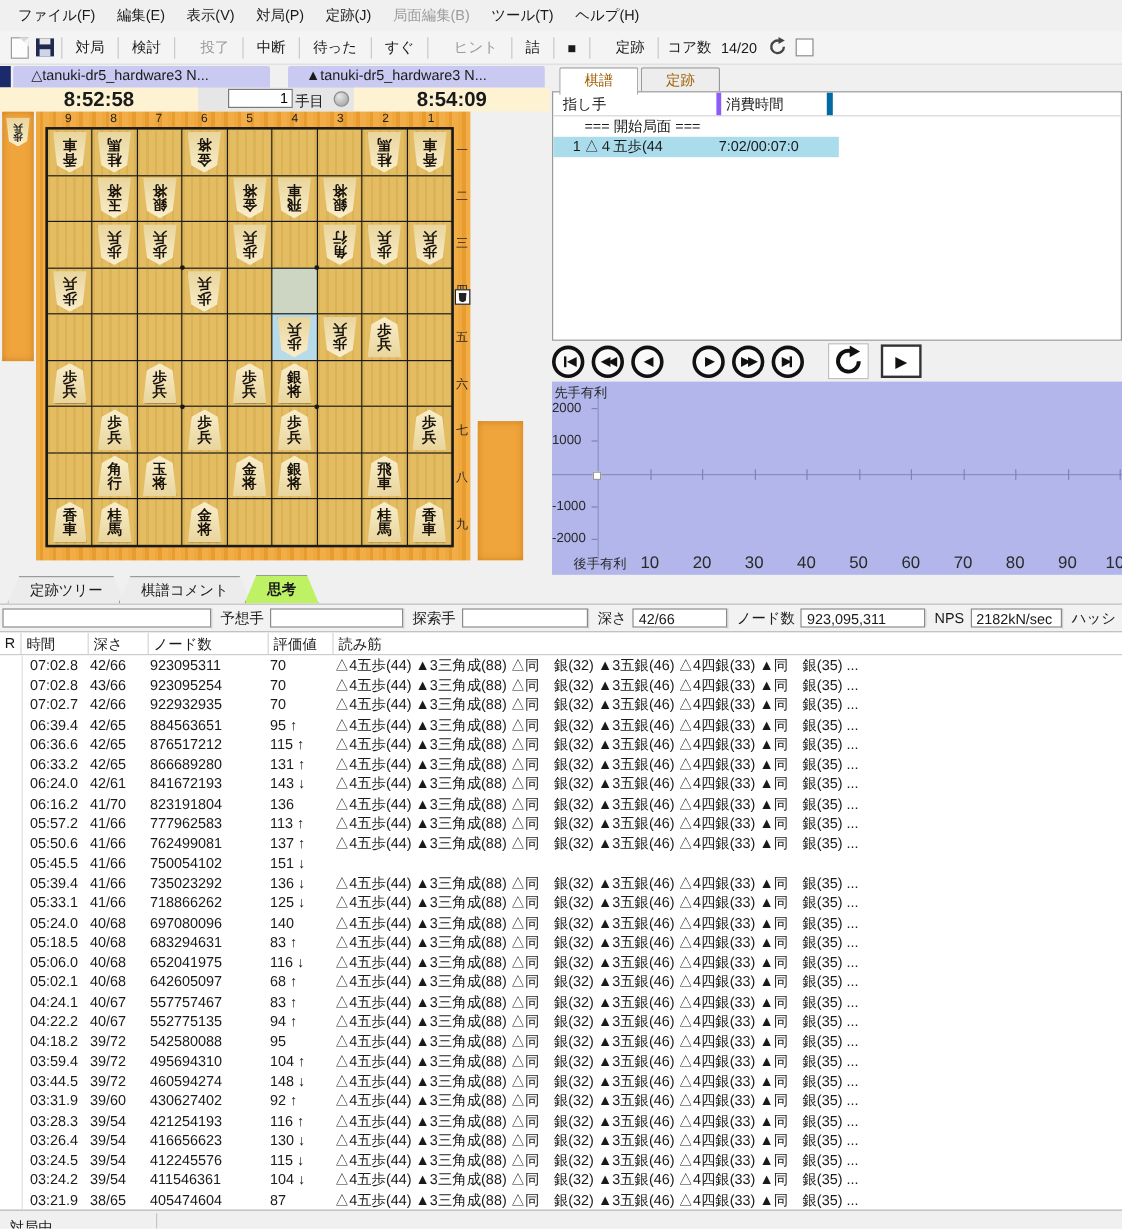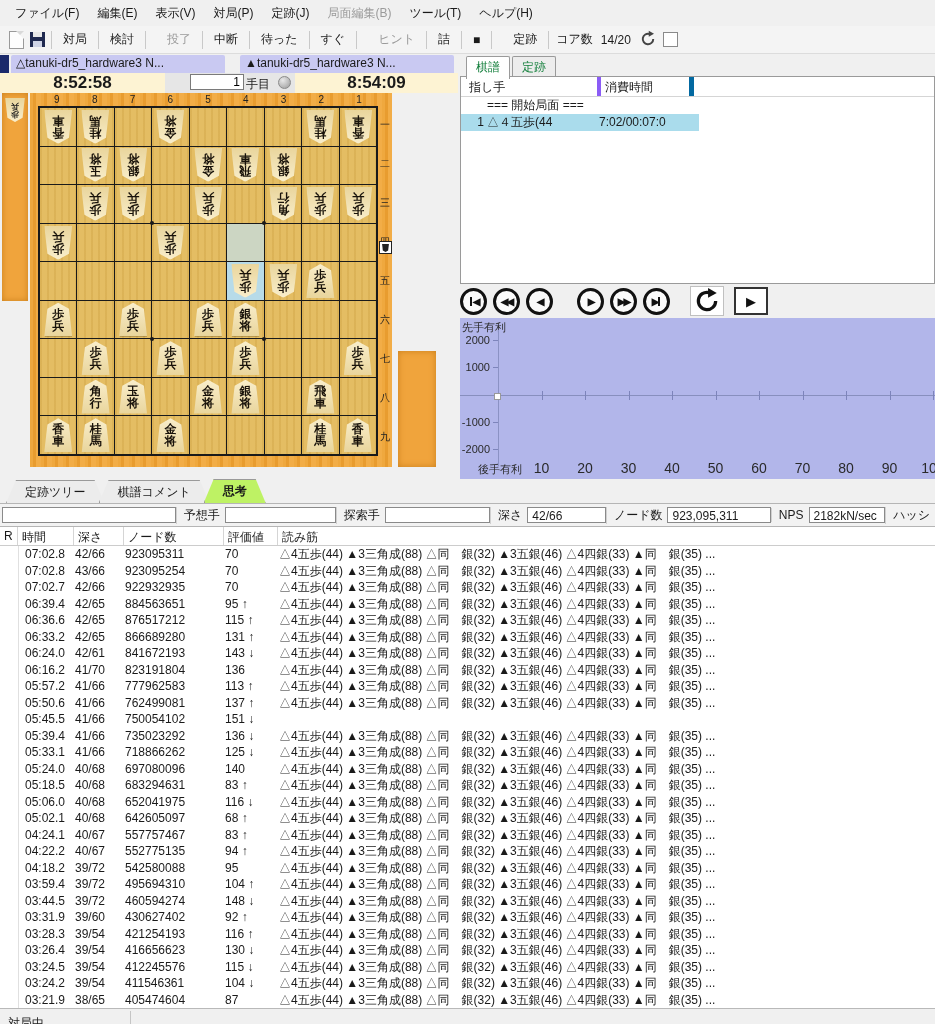--- a/index.html
+++ b/index.html
@@ -21,21 +21,21 @@
   .icon-new{width:13px;height:16px;background:#fdfdfd;border:1px solid #9a9a9a;margin:0 3px;position:relative;}
   .icon-new:before{content:"";position:absolute;right:-1px;top:-1px;border:4px solid;border-color:#d9d9d9 #f4f4f4 transparent transparent;}
   .icon-save{width:15px;height:15px;background:#202a50;margin:0 3px;position:relative;}
   .icon-save:before{content:"";position:absolute;left:3px;top:0;width:9px;height:5px;background:#e8e8e8;}
   .icon-save:after{content:"";position:absolute;left:3px;bottom:0;width:9px;height:6px;background:#cfd4e6;}
   .tcheck{width:13px;height:13px;background:#fff;border:1px solid #8a8a8a;margin-left:4px;}
   
   #namebar{position:absolute;left:0;top:55px;width:460px;height:18px;}
   #name-accent{position:absolute;left:0;top:0;width:9px;height:18px;background:#1b2a6b;}
   .name-chip{position:absolute;top:0;height:21px;background:#c9c9f2;border-radius:2px;
-             font-size:12px;line-height:17px;padding:0 5px;white-space:nowrap;overflow:hidden;box-sizing:border-box;}
+             font-size:12px;line-height:17px;padding:0 15px;white-space:nowrap;overflow:hidden;box-sizing:border-box;}
   #gote-chip{left:11px;width:214px;}
   #sente-chip{left:240px;width:214px;}
   #clockbar{position:absolute;left:0;top:73px;width:458px;height:20px;background:#e6e6e6;}
   .clock-panel{position:absolute;top:0;height:20px;background:#fdf3d3;}
   #clock-left{left:0;width:165px;}
   #clock-right{left:295px;width:163px;}
   .clock-text{font-size:17px;font-weight:bold;text-align:center;line-height:20px;}
   #move-input{position:absolute;left:190px;top:1px;width:46px;height:14px;border:1px solid #7a7a7a;
               font-size:12px;text-align:right;padding:0 3px;background:#fff;}
   #move-label{position:absolute;left:246px;top:3px;font-size:12px;}
@@ -72,22 +72,22 @@
          clip-path:polygon(50% 0%,88% 18%,99% 100%,1% 100%,12% 18%);
          transform:rotate(180deg);display:flex;flex-direction:column;align-items:center;justify-content:center;}
   .hand-piece span{font-family:"Liberation Serif",serif;font-weight:bold;font-size:8px;line-height:8px;}
   .hoshi{position:absolute;width:4px;height:4px;background:#1a1a1a;border-radius:50%;}
   #side-marker{position:absolute;left:349px;top:148px;width:11px;height:11px;background:#fff;
                border:1px solid #222;display:flex;align-items:center;justify-content:center;}
   #side-marker i{display:block;width:7px;height:8px;background:#222;
                  clip-path:polygon(50% 0%,88% 18%,99% 100%,1% 100%,12% 18%);transform:rotate(180deg);}
   
   #kifu-tabs{position:absolute;left:466px;top:56px;height:20px;display:flex;}
-  .ktab{padding:2px 9px 1px;font-size:12px;border:1px solid #9a9a9a;border-bottom:none;
-        background:#ededed;color:#15803d;margin-right:2px;border-radius:2px 2px 0 0;}
+  .ktab{padding:2px 20px 1px;font-size:12px;border:1px solid #9a9a9a;border-bottom:none;
+        background:#ededed;color:#a16207;margin-right:2px;border-radius:2px 2px 0 0;}
   .ktab.active{background:#fff;height:19px;position:relative;z-index:2;}
   #kifu-list{position:absolute;left:460px;top:76px;width:475px;height:208px;background:#fff;
              border:1px solid #9a9a9a;box-sizing:border-box;overflow:hidden;}
   #kifu-header{display:flex;height:19px;border-bottom:1px solid #d5d5d5;font-size:12px;}
   #kifu-header .kh1{width:140px;padding:2px 0 0 8px;border-right:4px solid #8b5cf6;box-sizing:border-box;}
   #kifu-header .kh2{width:93px;padding:2px 0 0 4px;border-right:5px solid #0369a1;box-sizing:border-box;}
   .krow{display:flex;height:17px;line-height:17px;font-size:12px;white-space:nowrap;}
   .krow .sel{background:#aadcec;}
   .kno{width:26px;text-align:right;padding-right:3px;box-sizing:border-box;}
   .kmove{width:112px;overflow:hidden;}
@@ -99,21 +99,21 @@
       font-size:10px;font-weight:bold;letter-spacing:-2px;color:#111;padding-left:0;}
   .pb .bar{width:2px;height:9px;background:#111;margin:0 1px;}
   .pb-gap{width:18px;}
   .pb-loop{width:32px;height:28px;background:#fff;border:1px solid #c0c0c0;display:flex;align-items:center;
            justify-content:center;margin:0 10px 0 14px;}
   .pb-box{width:30px;height:24px;border:2px solid #333;background:#fff;display:flex;align-items:center;
           justify-content:center;font-size:13px;color:#111;}
   
   #graph{position:absolute;left:460px;top:318px;width:475px;height:161px;background:#b2b6ea;overflow:hidden;}
   #graph .glabel{position:absolute;font-size:11px;color:#2a2a2a;}
-  .ytick{position:absolute;font-size:11px;color:#2a2a2a;right:441px;width:30px;text-align:right;}
+  .ytick{position:absolute;font-size:11px;color:#2a2a2a;right:441px;width:30px;text-align:left;}
   .ytickmark{position:absolute;width:5px;height:1px;background:#7d84bb;left:33px;}
   #gyaxis{position:absolute;left:38px;top:12px;width:1px;height:136px;background:#8b92c4;}
   #gzero{position:absolute;left:0;top:77px;width:475px;height:1px;background:#888fbe;}
   .xtickmark{position:absolute;top:73px;width:1px;height:9px;background:#7d84bb;}
   .xtick{position:absolute;top:142px;font-size:14px;color:#2a2a2a;transform:translateX(-50%);}
   #gmarker{position:absolute;left:34px;top:75px;width:5px;height:5px;background:#fff;border:1px solid #999;}
   
   #bottom-tabs{position:absolute;left:0;top:480px;width:935px;height:24px;background:#f0f0f0;
                border-bottom:1px solid #b5b5b5;display:flex;align-items:flex-end;padding-left:6px;box-sizing:border-box;}
   .btab{position:relative;height:22px;line-height:22px;padding:0 18px;font-size:12px;background:#ececec;

